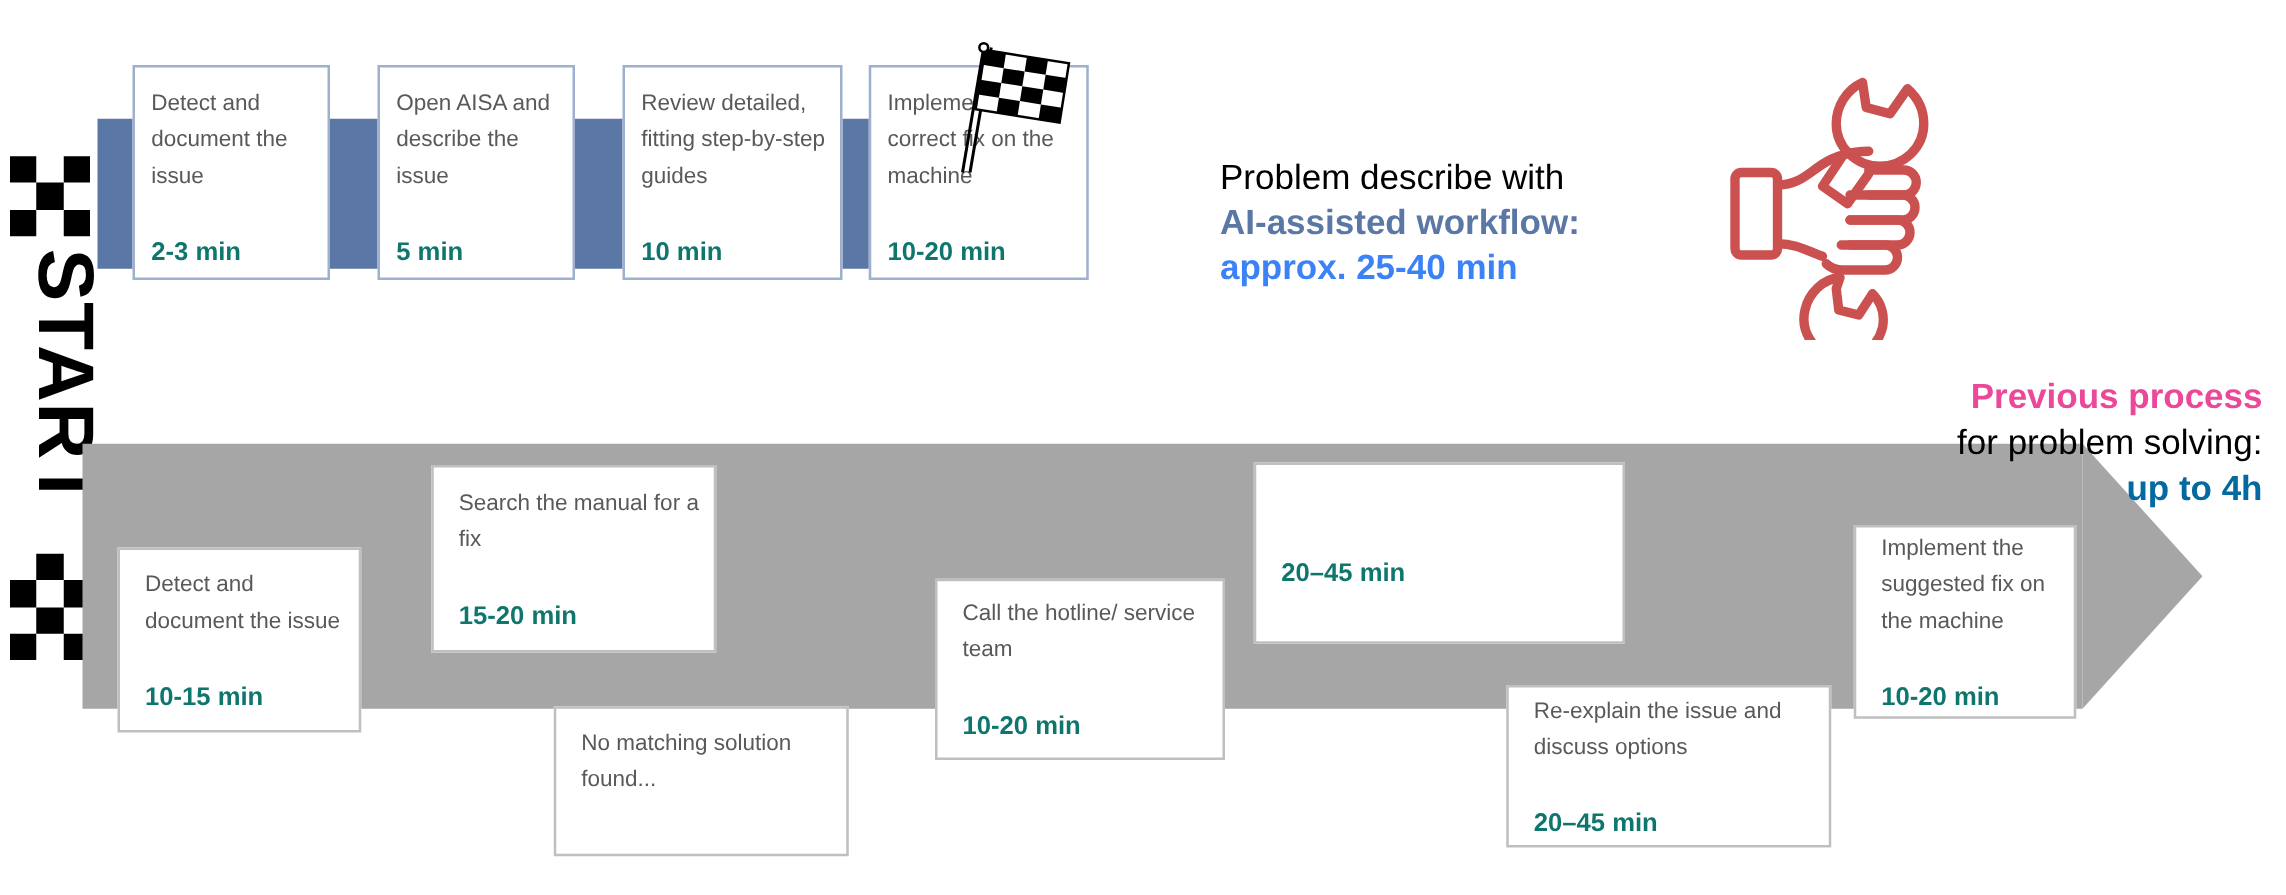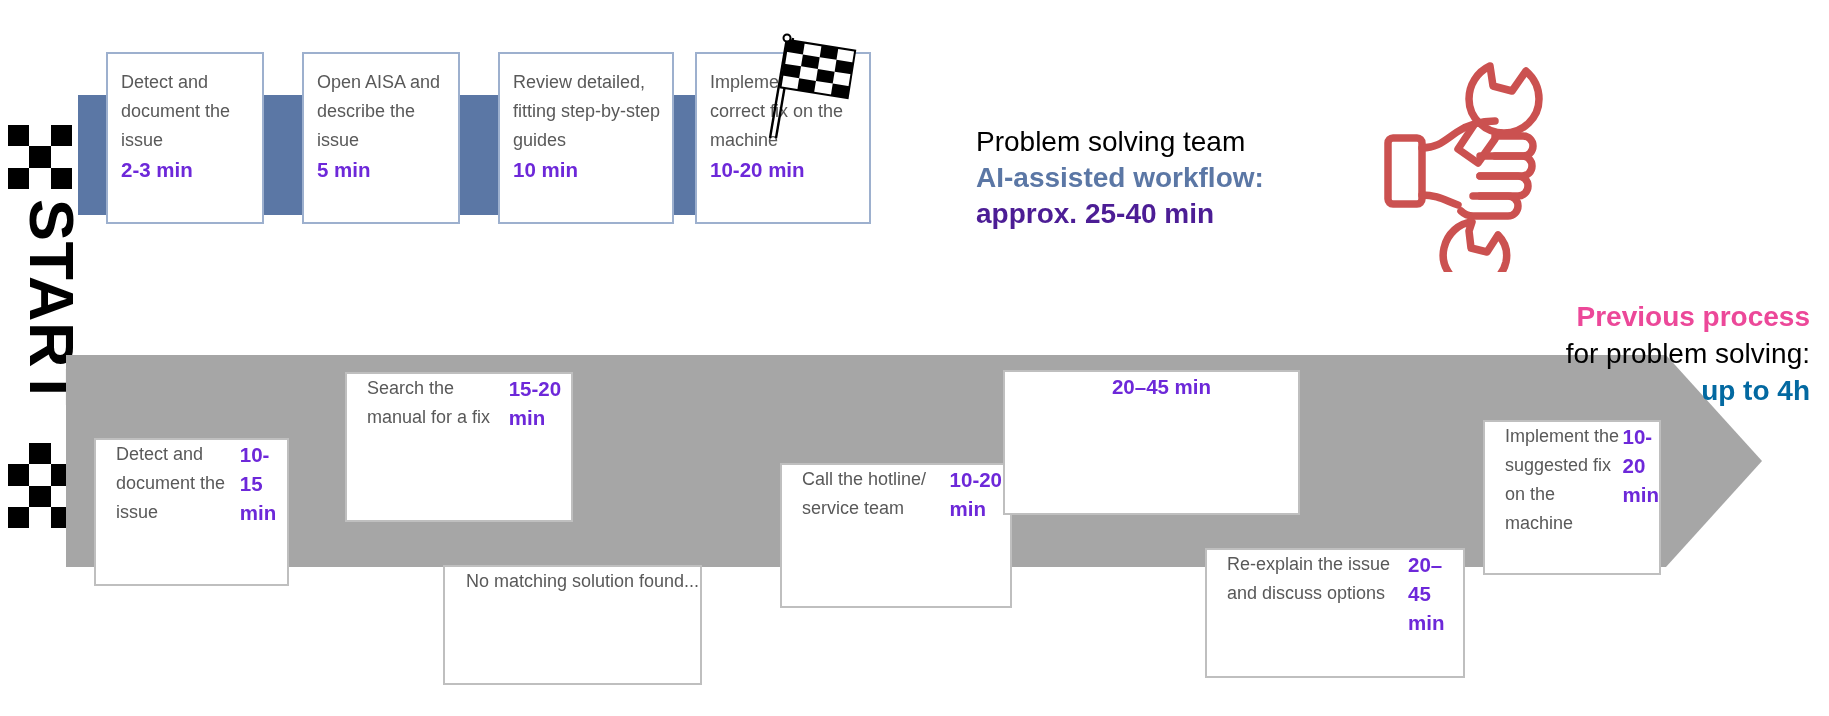--- a/index.html
+++ b/index.html
@@ -16,24 +16,25 @@
   }
   
   .abs{position:absolute;}
   .txt-body{
     color:#595959;
     font-size:18px;
     line-height:29px;
     font-weight:400;
   }
   .txt-time{
-    color:#6d28d9;
+    color:#0f766e;
     font-weight:700;
     font-size:20.5px;
     line-height:29px;
+    margin-top:32px;
   }
   
   #start-label{
     left:-98px;
     top:268px;
     width:300px;
     height:70px;
     transform:rotate(90deg);
     transform-origin:center center;
     font-weight:700;
@@ -97,29 +98,30 @@
     border-bottom:106px solid transparent;
     border-left:96px solid #A6A6A6;
   }
   .bot-card{
     position:absolute;
     background:#ffffff;
     border:2px solid #BFBFBF;
     box-sizing:border-box;
     padding:0 0 0 20px;
     display:flex;
+    flex-direction:column;
     justify-content:center;
   }
   
   #ai-label{
     left:976px;top:124px;width:430px;
     font-size:28px;line-height:36px;color:#000;
   }
   #ai-label .l2{color:#5B77A5;font-weight:700;}
-  #ai-label .l3{color:#4c1d95;font-weight:700;}
+  #ai-label .l3{color:#3b82f6;font-weight:700;}
   #prev-label{
     left:1220px;top:298px;width:590px;
     text-align:right;
     font-size:28px;line-height:37px;color:#000;
   }
   #prev-label .p1{color:#ec4899;font-weight:700;}
   #prev-label .p3{color:#0369a1;font-weight:700;}
   
   #flag{left:750px;top:30px;width:120px;height:110px;}
   
@@ -186,21 +188,21 @@
             <rect x="17" y="36" width="17" height="12"></rect>
             <rect x="51" y="36" width="17" height="12"></rect>
           </g>
         </g>
       </g>
       <circle cx="37" cy="8" r="3.5" fill="#fff" stroke="#000" stroke-width="2"></circle>
     </g>
   </svg>
 
   <div class="abs" id="ai-label">
-    <div class="l1">Problem solving team</div>
+    <div class="l1">Problem describe with</div>
     <div class="l2">AI-assisted workflow:</div>
     <div class="l3">approx. 25-40 min</div>
   </div>
 
   <svg class="abs" id="wrench" viewBox="0 0 190 220">
     <g fill="none" stroke="#CB5150" stroke-width="7.5" stroke-linecap="round" stroke-linejoin="round">
 
       <path d="M112 14 c-13 6 -21 19 -21 33 0 19 16 34 35 34 19 0 35 -15 35 -34 0 -11 -5 -21 -13 -28
                l-14 20 -19 -5 -3 -20z"></path>
 
@@ -227,26 +229,26 @@
   <div class="bot-card" style="left:94px;top:438px;width:195px;height:148px;">
     <div class="txt-body">Detect and document the issue</div>
     <div class="txt-time">10-15 min</div>
   </div>
 
   <div class="bot-card" style="left:345px;top:372px;width:228px;height:150px;">
     <div class="txt-body">Search the manual for a fix</div>
     <div class="txt-time">15-20 min</div>
   </div>
 
-  <div class="bot-card" style="left:443px;top:565px;width:259px;height:120px;">
+  <div class="bot-card" style="left:443px;top:565px;width:236px;height:120px;">
     <div class="txt-body">No matching solution found...</div>
     <div class="txt-time"></div>
   </div>
 
-  <div class="bot-card" style="left:780px;top:463px;width:232px;height:145px;">
+  <div class="bot-card" style="left:748px;top:463px;width:232px;height:145px;">
     <div class="txt-body">Call the hotline/ service team</div>
     <div class="txt-time">10-20 min</div>
   </div>
 
   <div class="bot-card" style="left:1003px;top:370px;width:297px;height:145px;">
     <div class="txt-time">20–45 min</div>
   </div>
 
   <div class="bot-card" style="left:1205px;top:548px;width:260px;height:130px;">
     <div class="txt-body">Re-explain the issue and discuss options</div>

